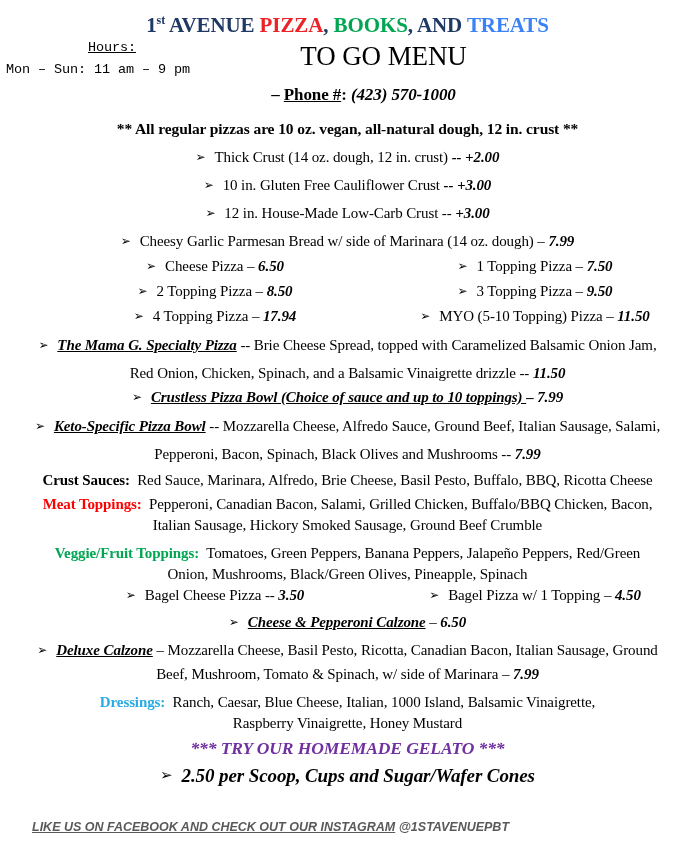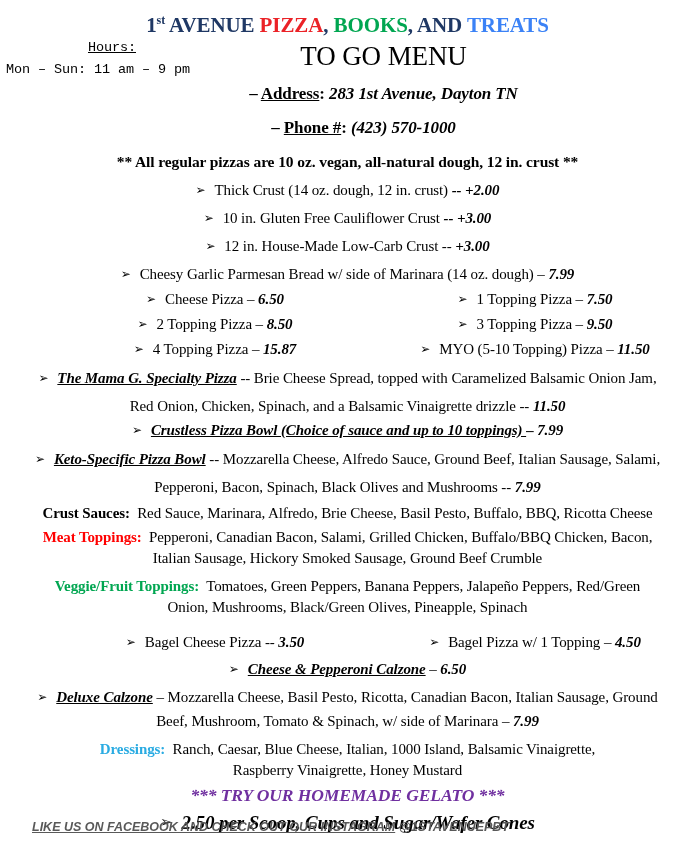--- a/index.html
+++ b/index.html
@@ -45,21 +45,21 @@
   .grid-row .col{flex:1;text-align:center;}
   .wrap{font-size:15px;margin:6px auto 0;}
   .mama{max-width:620px;line-height:27px;}
   .crustless{font-size:15px;line-height:18px;margin-top:1px;}
   .keto{max-width:632px;line-height:27px;}
   .sauces{font-size:15px;line-height:18px;margin-top:3px;}
   .veggie{max-width:612px;line-height:21px;margin-top:7px;}
   .meat{max-width:625px;line-height:21px;margin-top:5px;}
   .veggie-label{color:#00A651;font-weight:bold;}
   .meat-label{color:#FF0000;font-weight:bold;}
-  .bagel{margin-top:15px;}
+  .bagel{margin-top:1px;}
   .calzone{font-size:15px;line-height:18px;margin-top:8px;}
   .deluxe{max-width:650px;line-height:23px;margin-top:7px;}
   .salad-line{font-size:15px;line-height:18px;margin-top:3px;}
   .salad-label{color:#2EB573;font-weight:bold;}
   .dressings{max-width:525px;line-height:21px;margin-top:6px;font-size:15px;}
   .dressings-label{color:#29ABE2;font-weight:bold;}
   .gelato{font-size:17.5px;line-height:21px;margin-top:4px;font-weight:bold;font-style:italic;color:#7030A0;}
   .scoop{font-size:19px;line-height:23px;margin-top:5px;font-weight:bold;font-style:italic;}
   .scoop .bullet{font-size:15px;top:-2px;}
 
@@ -80,42 +80,41 @@
 
   <div class="title c"><span>1</span><sup>st</sup><span> AVENUE </span><span class="red">PIZZA</span><span>, </span><span class="green">BOOKS</span><span>, AND </span><span class="ltblue">TREATS</span></div>
 
   <div class="hours">
     <div class="hours-label">Hours:</div>
     <div class="hours-value">Mon – Sun: 11 am – 9 pm</div>
   </div>
 
   <div class="togo c">TO GO MENU</div>
 
-  <div class="contact-line addr c"><span>–  </span><span class="bu">Address</span><span>: </span><span class="bi">283 1st Avenue, Dayton TN</span></div>
 
   <div class="contact-line phone c"><span>–  </span><span class="bu">Phone #</span><span>: </span><span class="bi">(423) 570-1000</span></div>
 
   <div class="notice c">** All regular pizzas are 10 oz. vegan, all-natural dough, 12 in. crust **</div>
 
   <div class="item first c"><span class="bullet">➢</span><span>Thick Crust (14 oz. dough, 12 in. crust) </span><span class="bi">-- +2.00</span></div>
   <div class="item c"><span class="bullet">➢</span><span>10 in. Gluten Free Cauliflower Crust </span><span class="bi">-- +3.00</span></div>
   <div class="item c"><span class="bullet">➢</span><span>12 in. House-Made Low-Carb Crust -- </span><span class="bi">+3.00</span></div>
 
   <div class="item c"><span class="bullet">➢</span><span>Cheesy Garlic Parmesan Bread w/ side of Marinara (14 oz. dough) – </span><span class="bi">7.99</span></div>
 
   <div class="grid-row">
     <div class="col"><span class="bullet">➢</span><span>Cheese Pizza – </span><span class="bi">6.50</span></div>
     <div class="col"><span class="bullet">➢</span><span>1 Topping Pizza – </span><span class="bi">7.50</span></div>
   </div>
   <div class="grid-row">
     <div class="col"><span class="bullet">➢</span><span>2 Topping Pizza – </span><span class="bi">8.50</span></div>
     <div class="col"><span class="bullet">➢</span><span>3 Topping Pizza – </span><span class="bi">9.50</span></div>
   </div>
   <div class="grid-row">
-    <div class="col"><span class="bullet">➢</span><span>4 Topping Pizza – </span><span class="bi">15.87</span></div>
+    <div class="col"><span class="bullet">➢</span><span>4 Topping Pizza – </span><span class="bi">17.94</span></div>
     <div class="col"><span class="bullet">➢</span><span>MYO (5-10 Topping) Pizza – </span><span class="bi">11.50</span></div>
   </div>
 
   <div class="wrap mama c"><span class="bullet">➢</span><span class="biu">The Mama G. Specialty Pizza</span><span> -- Brie Cheese Spread, topped with Caramelized Balsamic Onion Jam, Red Onion, Chicken, Spinach, and a Balsamic Vinaigrette drizzle -- </span><span class="bi">11.50</span></div>
 
   <div class="crustless c"><span class="bullet">➢</span><span class="biu">Crustless Pizza Bowl (Choice of sauce and up to 10 toppings) </span><span class="bi">– 7.99</span></div>
 
   <div class="wrap keto c"><span class="bullet">➢</span><span class="biu">Keto-Specific Pizza Bowl</span><span> -- Mozzarella Cheese, Alfredo Sauce, Ground Beef, Italian Sausage, Salami, Pepperoni, Bacon, Spinach, Black Olives and Mushrooms -- </span><span class="bi">7.99</span></div>
 
   <div class="sauces c"><span class="b">Crust Sauces:</span><span>&nbsp; Red Sauce, Marinara, Alfredo, Brie Cheese, Basil Pesto, Buffalo, BBQ, Ricotta Cheese</span></div>

